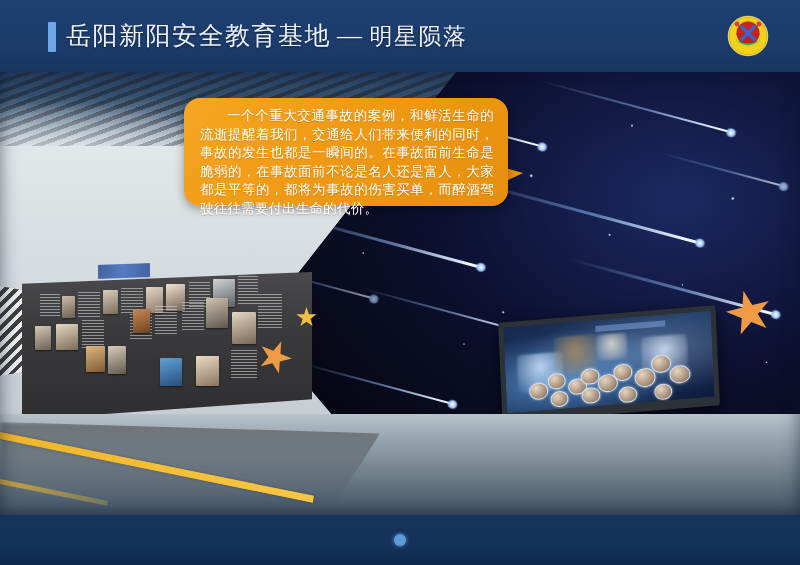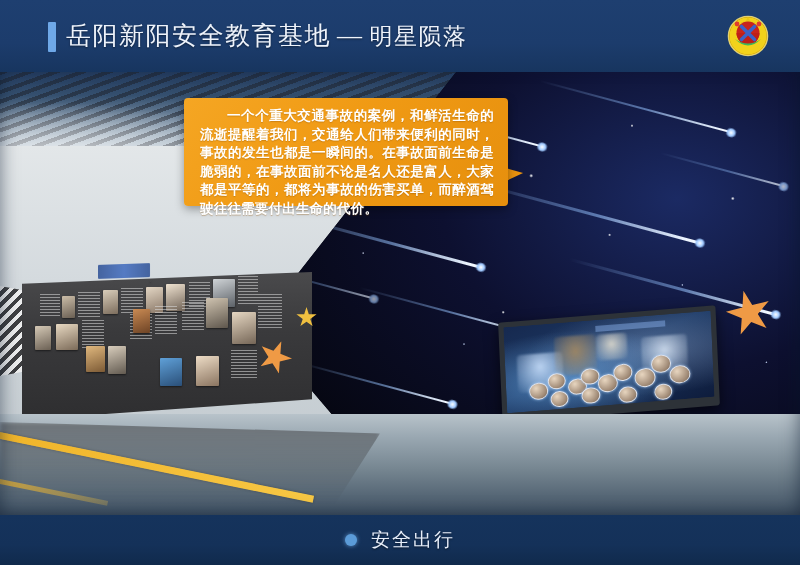--- a/index.html
+++ b/index.html
@@ -266,25 +266,24 @@
     position: absolute;
     clip-path: polygon(50% 0%, 61% 35%, 98% 35%, 68% 57%, 79% 91%, 50% 70%, 21% 91%, 32% 57%, 2% 35%, 39% 35%);
   }
 
   
   .bubble {
     position: absolute;
     left: 184px; top: 98px;
     width: 324px; height: 108px;
     background: linear-gradient(135deg, #f5a623 0%, #f09a14 45%, #e68f0d 100%);
-    border-radius: 4px;
+    border-radius: 16px;
     z-index: 30;
     box-shadow: 0 3px 10px rgba(0,0,0,.35);
     padding: 9px 14px 8px 16px;
-    font-weight: bold;
   }
   .bubble-tail {
     position: absolute;
     left: 466px; top: 160px;
     width: 0; height: 0;
     border-left: 56px solid #e9920e;
     border-bottom: 34px solid transparent;
     border-top: 10px solid transparent;
     transform: rotate(6deg);
     z-index: 29;
@@ -447,16 +446,15 @@
     <div class="edge-fade"></div>
   </div>
 
   <div class="bubble-tail"></div>
   <div class="bubble">
     <p>一个个重大交通事故的案例，和鲜活生命的流逝提醒着我们，交通给人们带来便利的同时，事故的发生也都是一瞬间的。在事故面前生命是脆弱的，在事故面前不论是名人还是富人，大家都是平等的，都将为事故的伤害买单，而醉酒驾驶往往需要付出生命的代价。</p>
   </div>
 
   <div class="footer">
     <span class="dot"></span>
-    <span class="txt">安全出行</span>
   </div>
 
 </div>
 
 </body></html>

